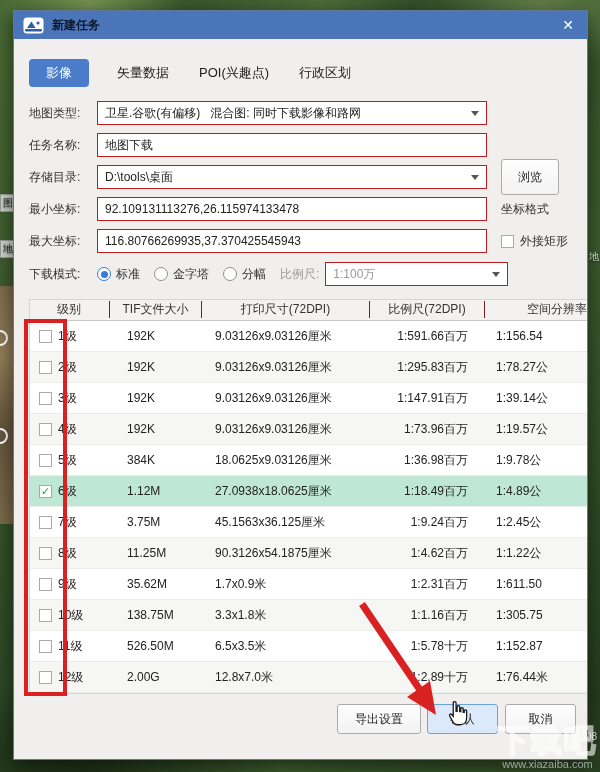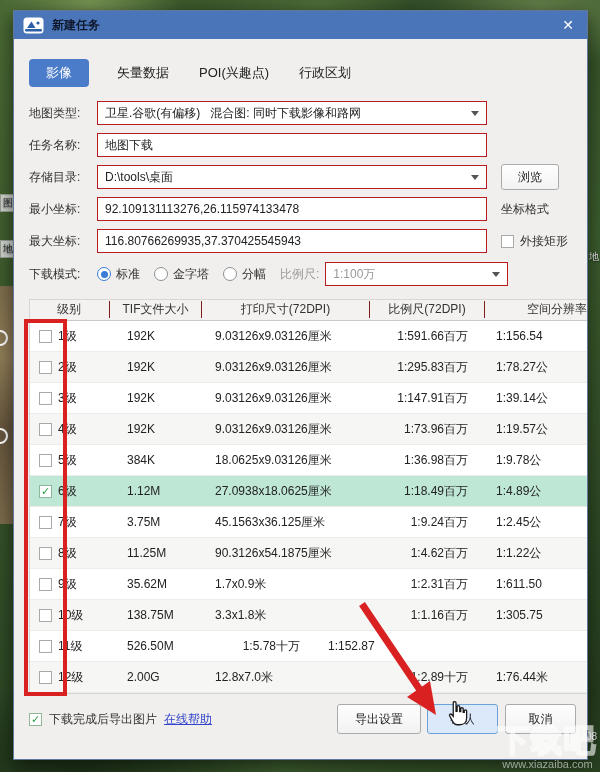--- a/index.html
+++ b/index.html
@@ -35,21 +35,21 @@
   .tab { font-size:13px; color:#222; cursor:pointer; padding:5px 2px; }
   .tab.active { background:#4a7cc9; color:#fff; border-radius:4px; padding:5px 17px; }
 
   .form-row { position:absolute; left:15px; height:24px; display:flex; align-items:center; }
   .flabel { width:68px; font-size:12px; color:#333; flex:0 0 auto; }
   .input, .combo { height:24px; background:#fff; border:1px solid #b91c1c; display:flex;
       align-items:center; padding:0 7px; font-size:12px; color:#222; }
   .grow390 { width:390px; }
   .combo .arrow { margin-left:auto; width:0; height:0; border-left:4px solid transparent;
       border-right:4px solid transparent; border-top:5px solid #555; }
-  .btn { height:26px; background:linear-gradient(#fefefe,#f2f2f2); border:1px solid #ababab;
+  .btn { height:36px; background:linear-gradient(#fefefe,#f2f2f2); border:1px solid #ababab;
       border-radius:3px; padding:0 16px; font-size:12px; color:#222; display:inline-flex;
       align-items:center; justify-content:center; cursor:pointer; }
   .side-gap { margin-left:14px; }
   .plain-link-dark { font-size:12px; color:#333; }
   .checkbox { width:13px; height:13px; background:#fff; border:1px solid #a9a9a9; flex:0 0 auto;
       display:inline-flex; align-items:center; justify-content:center; font-size:11px; line-height:1; }
   .checkbox.checked { color:#28a04a; border-color:#8fb89b; }
   .checkbox.checked::before { content:"✓"; font-weight:bold; }
   .radio { width:14px; height:14px; border:1px solid #8f8f8f; border-radius:50%; background:#fff;
       display:inline-flex; align-items:center; justify-content:center; margin-right:5px; flex:0 0 auto; }
@@ -303,42 +303,38 @@
           <div class="td c3">3.3x1.8米</div>
           <div class="td c4">1:1.16百万</div>
           <div class="td c5">1:305.75</div>
         </div>
         <div class="trow">
           <div class="td c1">
             <span class="checkbox"></span>
             <span>11级</span>
           </div>
           <div class="td c2">526.50M</div>
+          <div class="td c3">6.5x3.5米</div>
           <div class="td c4">1:5.78十万</div>
           <div class="td c5">1:152.87</div>
         </div>
         <div class="trow alt">
           <div class="td c1">
             <span class="checkbox"></span>
             <span>12级</span>
           </div>
           <div class="td c2">2.00G</div>
           <div class="td c3">12.8x7.0米</div>
           <div class="td c4">1:2.89十万</div>
           <div class="td c5">1:76.44米</div>
         </div>
       </div>
   </div>
   <div class="table-frame"></div>
 
-  <div class="footer-left">
-    <span class="checkbox checked"></span>
-    <span>下载完成后导出图片</span>
-    <span class="link">在线帮助</span>
-  </div>
   <button class="btn footer-btn btn-export">导出设置</button>
   <button class="btn footer-btn btn-confirm">确认</button>
   <button class="btn footer-btn btn-cancel">取消</button>
 </div>
 
 <div class="red-rect"></div>
 
 <svg class="arrow-svg" width="600" height="772">
   <line x1="362" y1="604" x2="420" y2="690" stroke="#d92121" stroke-width="7"></line>
   <polygon points="436,715 407,697 430,681" fill="#d92121"></polygon>

